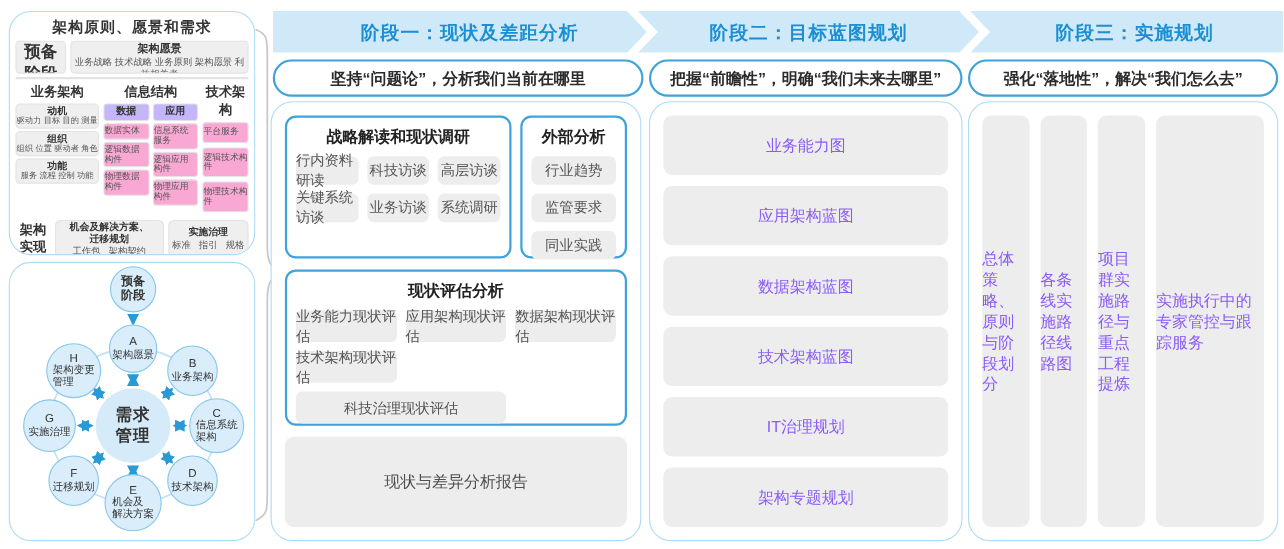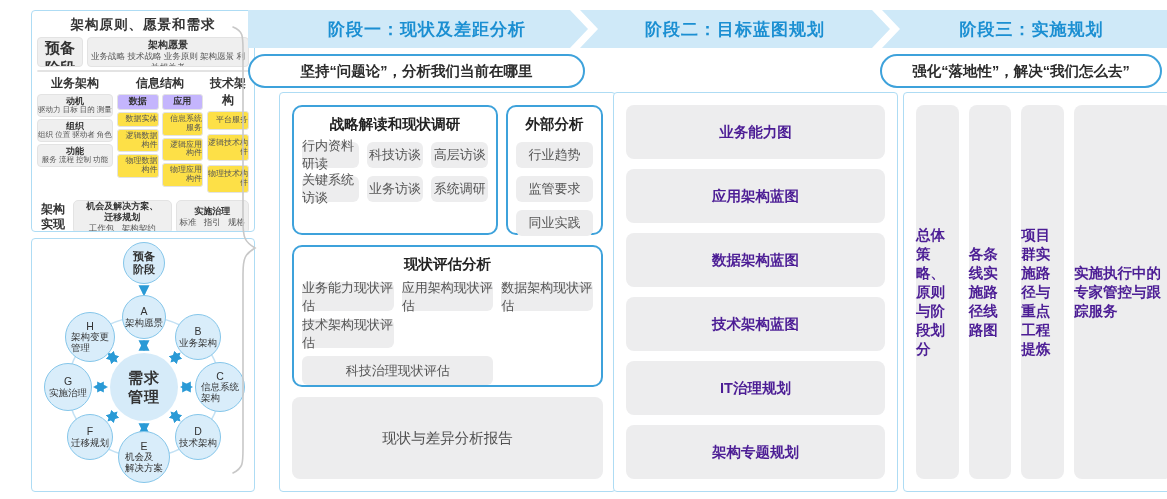--- a/index.html
+++ b/index.html
@@ -1,21 +1,21 @@
 <!DOCTYPE html>
 <html lang="zh"><head>
 <meta charset="utf-8">
 <style>
   * { margin:0; padding:0; box-sizing:border-box; }
   html,body { background:#fff; }
   body { font-family:"Liberation Sans","DejaVu Sans",sans-serif; }
   .stage { position:relative; width:1167px; height:499px; background:#fff; overflow:hidden; }
 
   
-  .panel { position:absolute; background:#fff; border:1.5px solid #aedcf4; border-radius:4px;margin-left:23px; }
+  .panel { position:absolute; background:#fff; border:1.5px solid #aedcf4; border-radius:20px; }
 
   
   #panel-arch { left:8px; top:10px; width:224px; height:222px; padding:5px; display:flex; flex-direction:column; gap:3px; overflow:hidden; }
   .arch-title { text-align:center; font-weight:bold; font-size:13.5px; color:#333; letter-spacing:1px; }
   .arch-row1 { display:flex; gap:4px; height:30px; }
   .gbox { background:#efefef; border:1px solid #e3e3e3; border-radius:4px; text-align:center; color:#555; overflow:hidden; }
   .gbox b { color:#333; display:block; }
   .prep-box { width:46px; font-size:8.5px; line-height:1.3; }
   .prep-box b { font-size:15px; }
   .vision-box { flex:1; font-size:8.5px; line-height:1.3; }
@@ -25,21 +25,21 @@
   .ws { word-spacing:5px; }
   .sect-row { display:flex; gap:4px; flex:1; }
   .sect-title { text-align:center; font-weight:bold; font-size:12px; color:#333; margin-bottom:2px; }
   .col-biz { width:76px; }
   .biz-box { background:#efefef; border:1px solid #e3e3e3; border-radius:4px; text-align:center; color:#555; font-size:7.5px; line-height:1.15; margin-bottom:2px; padding:1px 0; }
   .biz-box b { display:block; font-size:9px; color:#333; }
   .col-info { width:86px; }
   .twocol { display:flex; gap:3px; }
   .twocol > div { flex:1; }
   .hd-box { background:#c4b5fd; border:1px solid #e3e3e3; border-radius:3px; text-align:center; font-weight:bold; font-size:9px; color:#333; margin-bottom:2px; padding:0 0 1px; }
-  .mini-pill { background:#fde047; border:1px solid #e3e3e3; border-radius:3px; text-align:right; font-size:8px; color:#555; line-height:1.1; padding:2px 0; margin-bottom:2px; }
+  .mini-pill { background:#f9a8d4; border:1px solid #e3e3e3; border-radius:3px; text-align:left; font-size:8px; color:#555; line-height:1.1; padding:2px 0; margin-bottom:2px; }
   .col-tech { flex:1; }
   .col-tech .mini-pill { padding:4px 0; margin-bottom:4px; }
   .bottom-row { display:flex; gap:4px; height:40px; }
   .realize-label { width:32px; font-weight:bold; font-size:12px; color:#333; display:flex; align-items:center; justify-content:center; text-align:center; white-space:pre-line; line-height:1.25; }
   .real-box { background:#efefef; border:1px solid #e3e3e3; border-radius:5px; text-align:center; color:#555; font-size:8.5px; line-height:1.2; display:flex; flex-direction:column; justify-content:center; }
   .real-box b { color:#333; font-size:9px; white-space:pre-line; }
   .real-1 { flex:1.35; } .real-2 { flex:1; }
 
   
   #panel-cycle { left:8px; top:238px; width:224px; height:254px; }
@@ -60,24 +60,24 @@
   #band-3 { left:882px; width:285px; clip-path:polygon(0 0, 100% 0, 100% 100%, 0 100%, 18px 50%); padding-left:14px; }
 
   
   .subtitle { position:absolute; top:54px; height:34px; background:#fff; border:2px solid #3ea2db; border-radius:17px; display:flex; align-items:center; justify-content:center; font-weight:bold; font-size:14.5px; color:#2b2b2b; }
   #sub-1 { left:248px; width:337px; }
   #sub-2 { left:590px; width:285px; }
   #sub-3 { left:880px; width:282px; }
 
   
   .content { position:absolute; top:92px; height:400px; padding:12px; }
-  #content-1 { left:256px; width:337px; }
+  #content-1 { left:246px; width:337px; }
   #content-2 { left:590px; width:285px; display:flex; flex-direction:column; gap:10px; }
   #content-3 { left:880px; width:282px; display:flex; flex-direction:row; gap:10px; }
-  .item { background:#ededee; border-radius:8px; display:flex; align-items:center; justify-content:center; font-size:14.5px; color:#4c1d95; flex:1;font-weight:bold; }
+  .item { background:#ededee; border-radius:8px; display:flex; align-items:center; justify-content:center; font-size:14.5px; color:#8b5cf6; flex:1; }
   .item.tall { flex:2.3; }
 
   
   .row1 { display:flex; gap:8px; height:130px; }
   .bluebox { border:2px solid #3ea2db; border-radius:10px; background:#fff; padding:8px; }
   .bb-title { text-align:center; font-weight:bold; font-size:14.5px; color:#222; margin-bottom:8px; }
   .strat { width:206px; }
   .ext { flex:1; }
   .pill { background:#ededee; border-radius:6px; display:flex; align-items:center; justify-content:center; font-size:13px; color:#555; height:26px; }
   .grid2 { display:grid; grid-template-columns:1fr 1fr 1fr; gap:8px; }
@@ -224,20 +224,21 @@
 
   <svg id="brace" width="28" height="452" viewBox="0 0 28 452">
     <path d="M3,3 C13,7 13,12 13,26 L13,198 C13,214 15,218 25,224 C15,230 13,234 13,250 L13,424 C13,440 13,444 3,449" fill="none" stroke="#c8c8c8" stroke-width="1.6" stroke-linecap="round"></path>
   </svg>
 
   <div class="band" id="band-1">阶段一：现状及差距分析</div>
   <div class="band" id="band-2">阶段二：目标蓝图规划</div>
   <div class="band" id="band-3">阶段三：实施规划</div>
 
   <div class="subtitle" id="sub-1">坚持“问题论”，分析我们当前在哪里</div>
+  <div class="subtitle" id="sub-2">把握“前瞻性”，明确“我们未来去哪里”</div>
   <div class="subtitle" id="sub-3">强化“落地性”，解决“我们怎么去”</div>
 
   <div class="panel content" id="content-1">
     <div class="row1">
       <div class="bluebox strat">
         <div class="bb-title">战略解读和现状调研</div>
         <div class="grid2">
           <div class="pill">行内资料研读</div>
           <div class="pill">科技访谈</div>
           <div class="pill">高层访谈</div>

